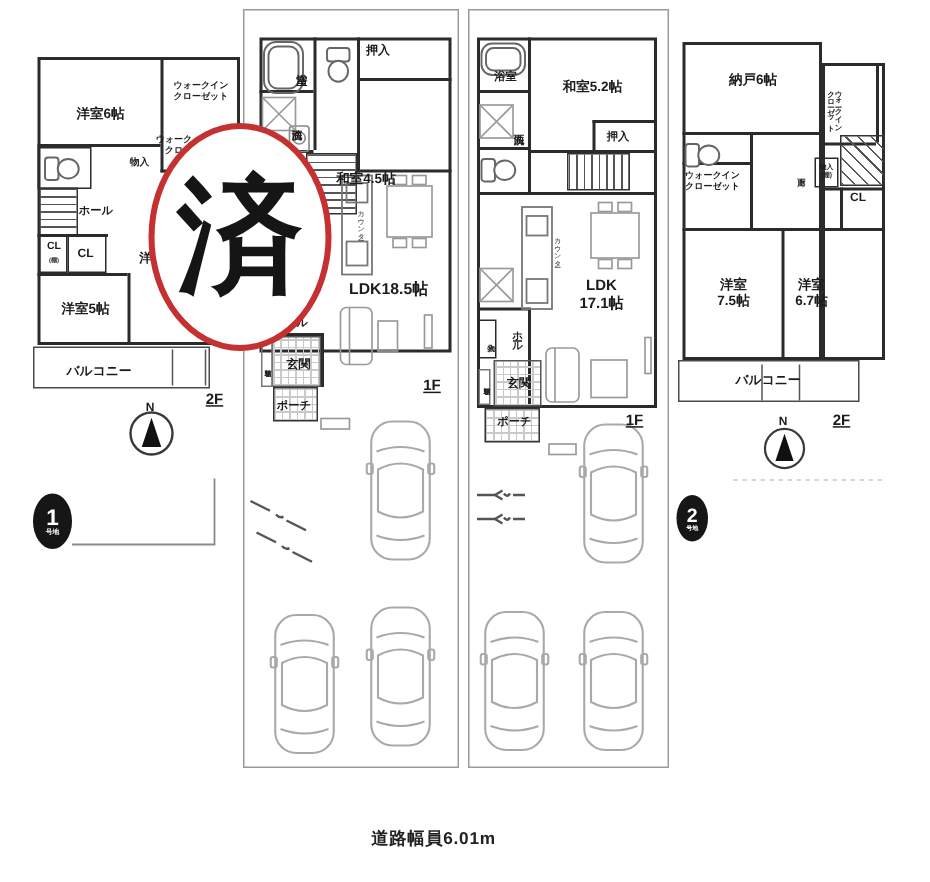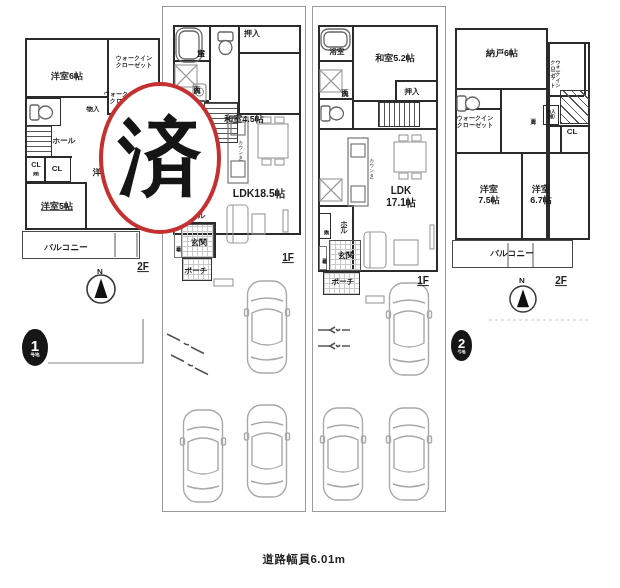--- a/index.html
+++ b/index.html
@@ -237,21 +237,21 @@
   <span class="lbl" style="left:134px;top:62px;font-size:6px;">ウォークイン
 クローゼット</span>
   <span class="lbl" style="left:116px;top:98px;font-size:6px;">ウォーク
 クロ</span>
   <span class="lbl" style="left:93px;top:109px;font-size:6.5px;">物入</span>
   <span class="lbl" style="left:64px;top:141px;font-size:7.5px;">ホール</span>
   <span class="lbl" style="left:36px;top:165px;font-size:7px;">CL</span>
   <span class="lbl" style="left:36px;top:174px;font-size:4px;">(棚)</span>
   <span class="lbl" style="left:57px;top:169px;font-size:8px;">CL</span>
   <span class="lbl" style="left:97px;top:172px;font-size:8.5px;">洋</span>
-  <span class="lbl" style="left:57px;top:206px;font-size:9px;text-decoration:underline;">洋室5帖</span>
+  <span class="lbl" style="left:57px;top:206px;font-size:9px;">洋室5帖</span>
   <span class="lbl" style="left:66px;top:247px;font-size:8.5px;">バルコニー</span>
   <span class="lbl fl" style="left:143px;top:267px;font-size:10px;">2F</span>
   <span class="lbl" style="left:100px;top:272px;font-size:8px;">N</span>
 
   <span class="lbl vert" style="left:201px;top:43px;font-size:7.5px;">浴室</span>
   <span class="lbl" style="left:252px;top:34px;font-size:8px;">押入</span>
   <span class="lbl" style="left:244px;top:73px;font-size:9px;margin-top:46px;">和室4.5帖</span>
   <span class="lbl vert" style="left:197px;top:81px;font-size:7px;">洗面</span>
   <span class="lbl vert gray" style="left:240px;top:147px;font-size:4.5px;">カウンター</span>
   <span class="lbl" style="left:259px;top:193px;font-size:10.5px;">LDK18.5帖</span>
@@ -299,15 +299,15 @@
   </div>
   <div class="badge" style="left:451px;top:330px;width:21px;height:31px;">
     <span class="num" style="font-size:13px;">2</span>
     <span class="suf" style="font-size:4px;">号地</span>
   </div>
 
   <div class="stamp">
     <span>済</span>
   </div>
 
-  <span class="road" style="left:304px;top:559px;">道路幅員6.01m</span>
+  <span class="road" style="left:289px;top:559px;">道路幅員6.01m</span>
 
 </div>
 
 </body></html>

